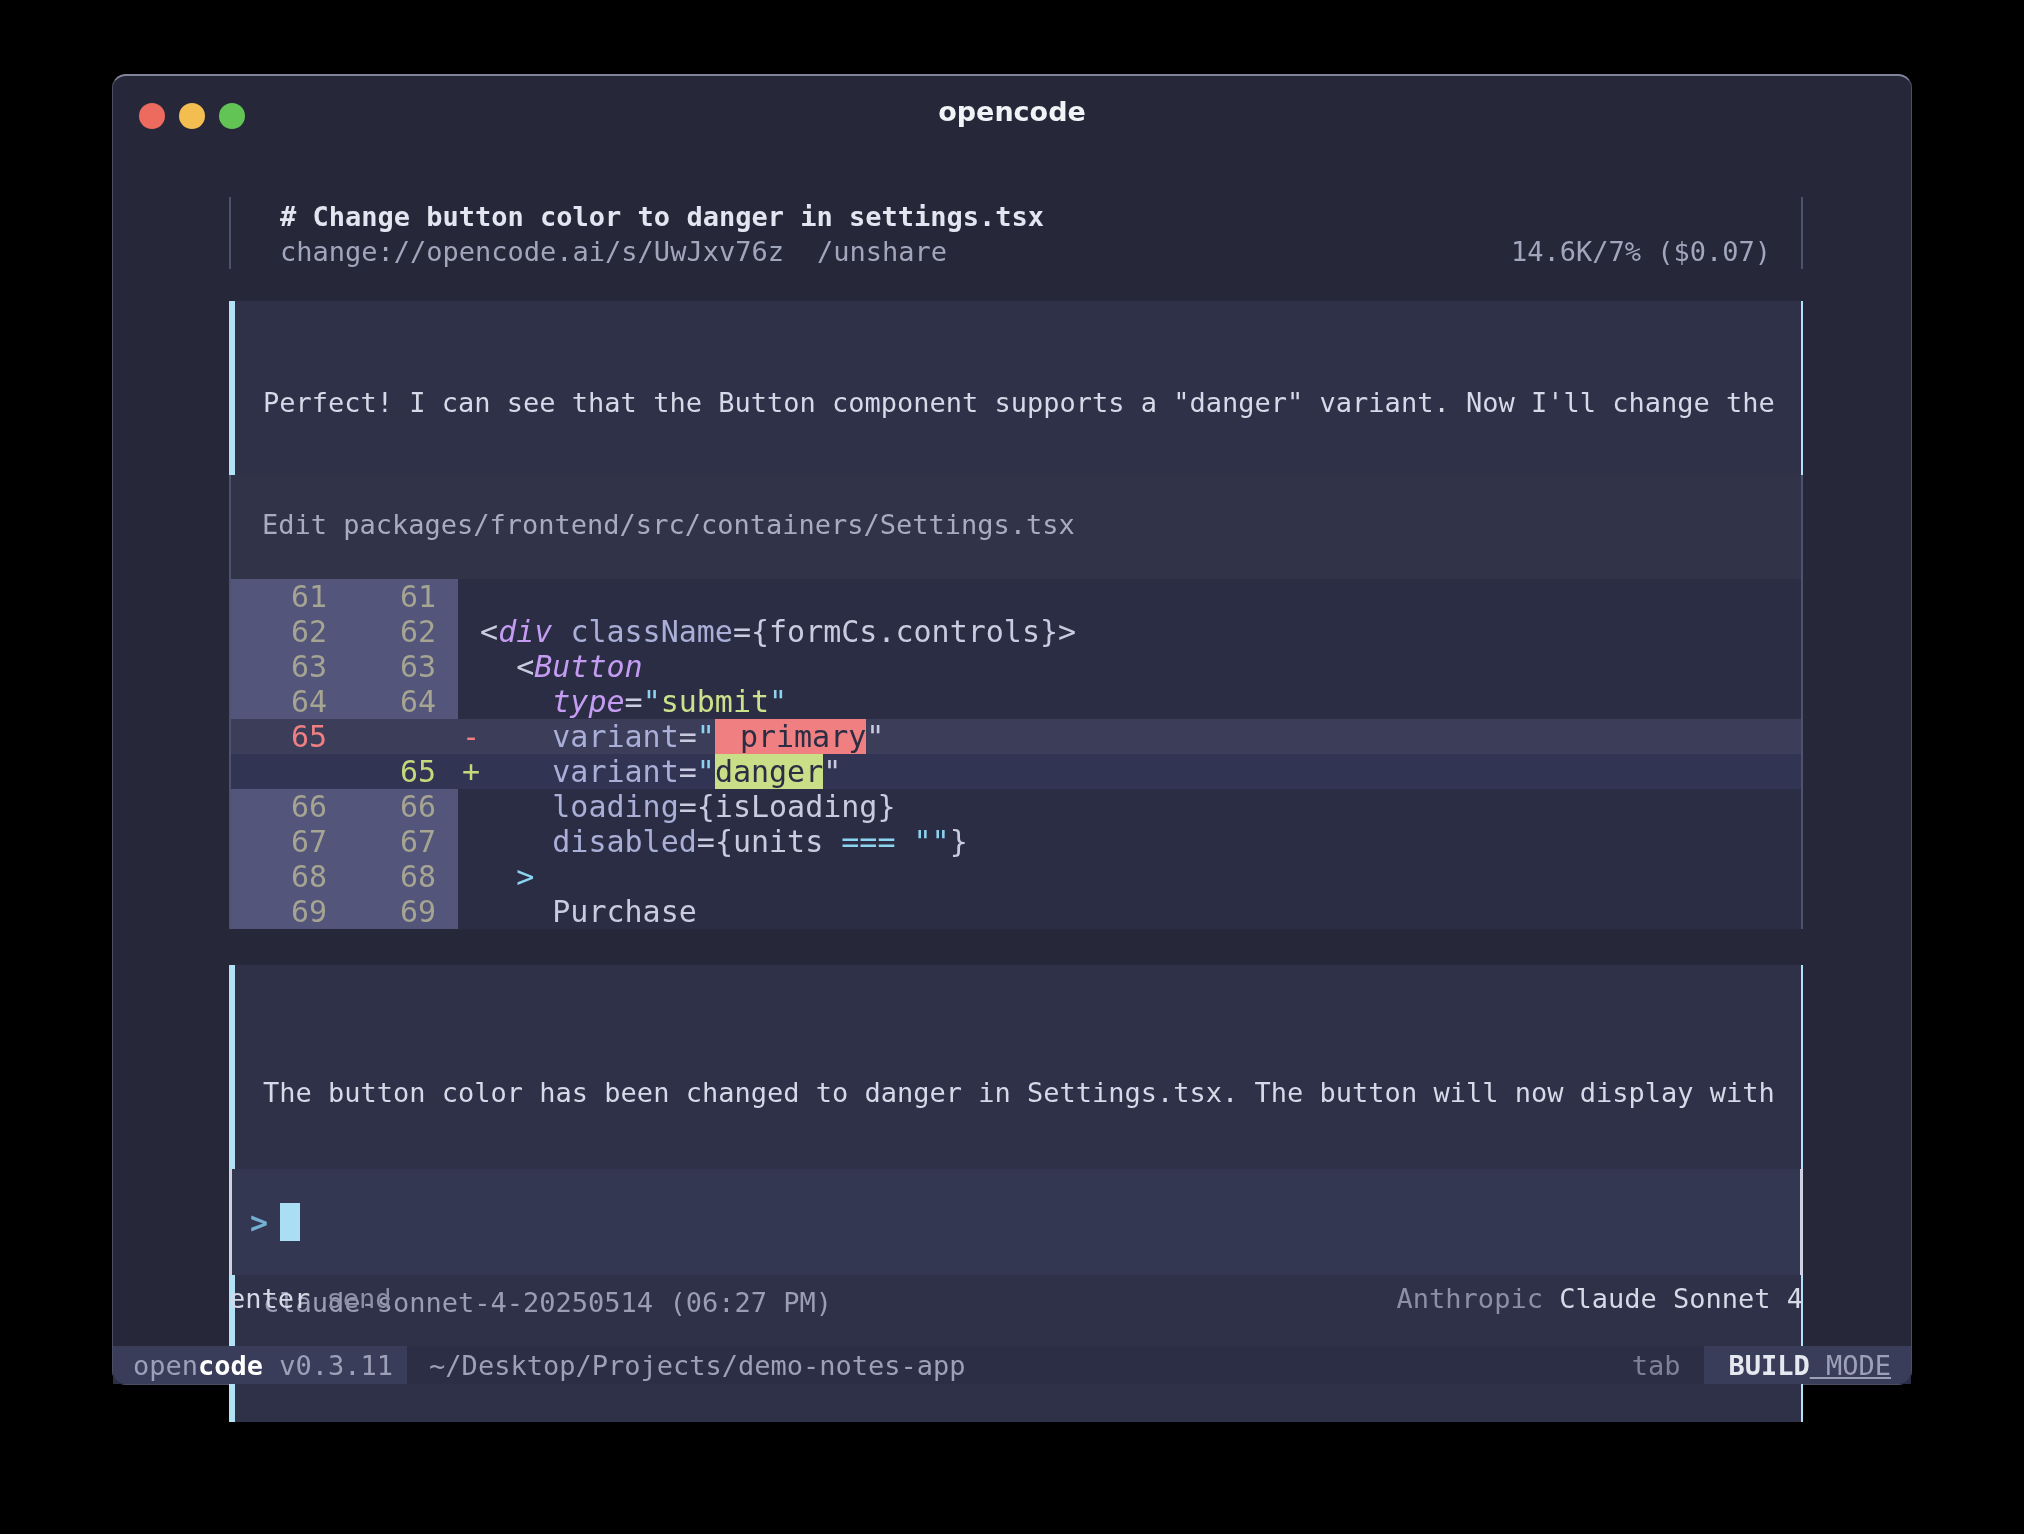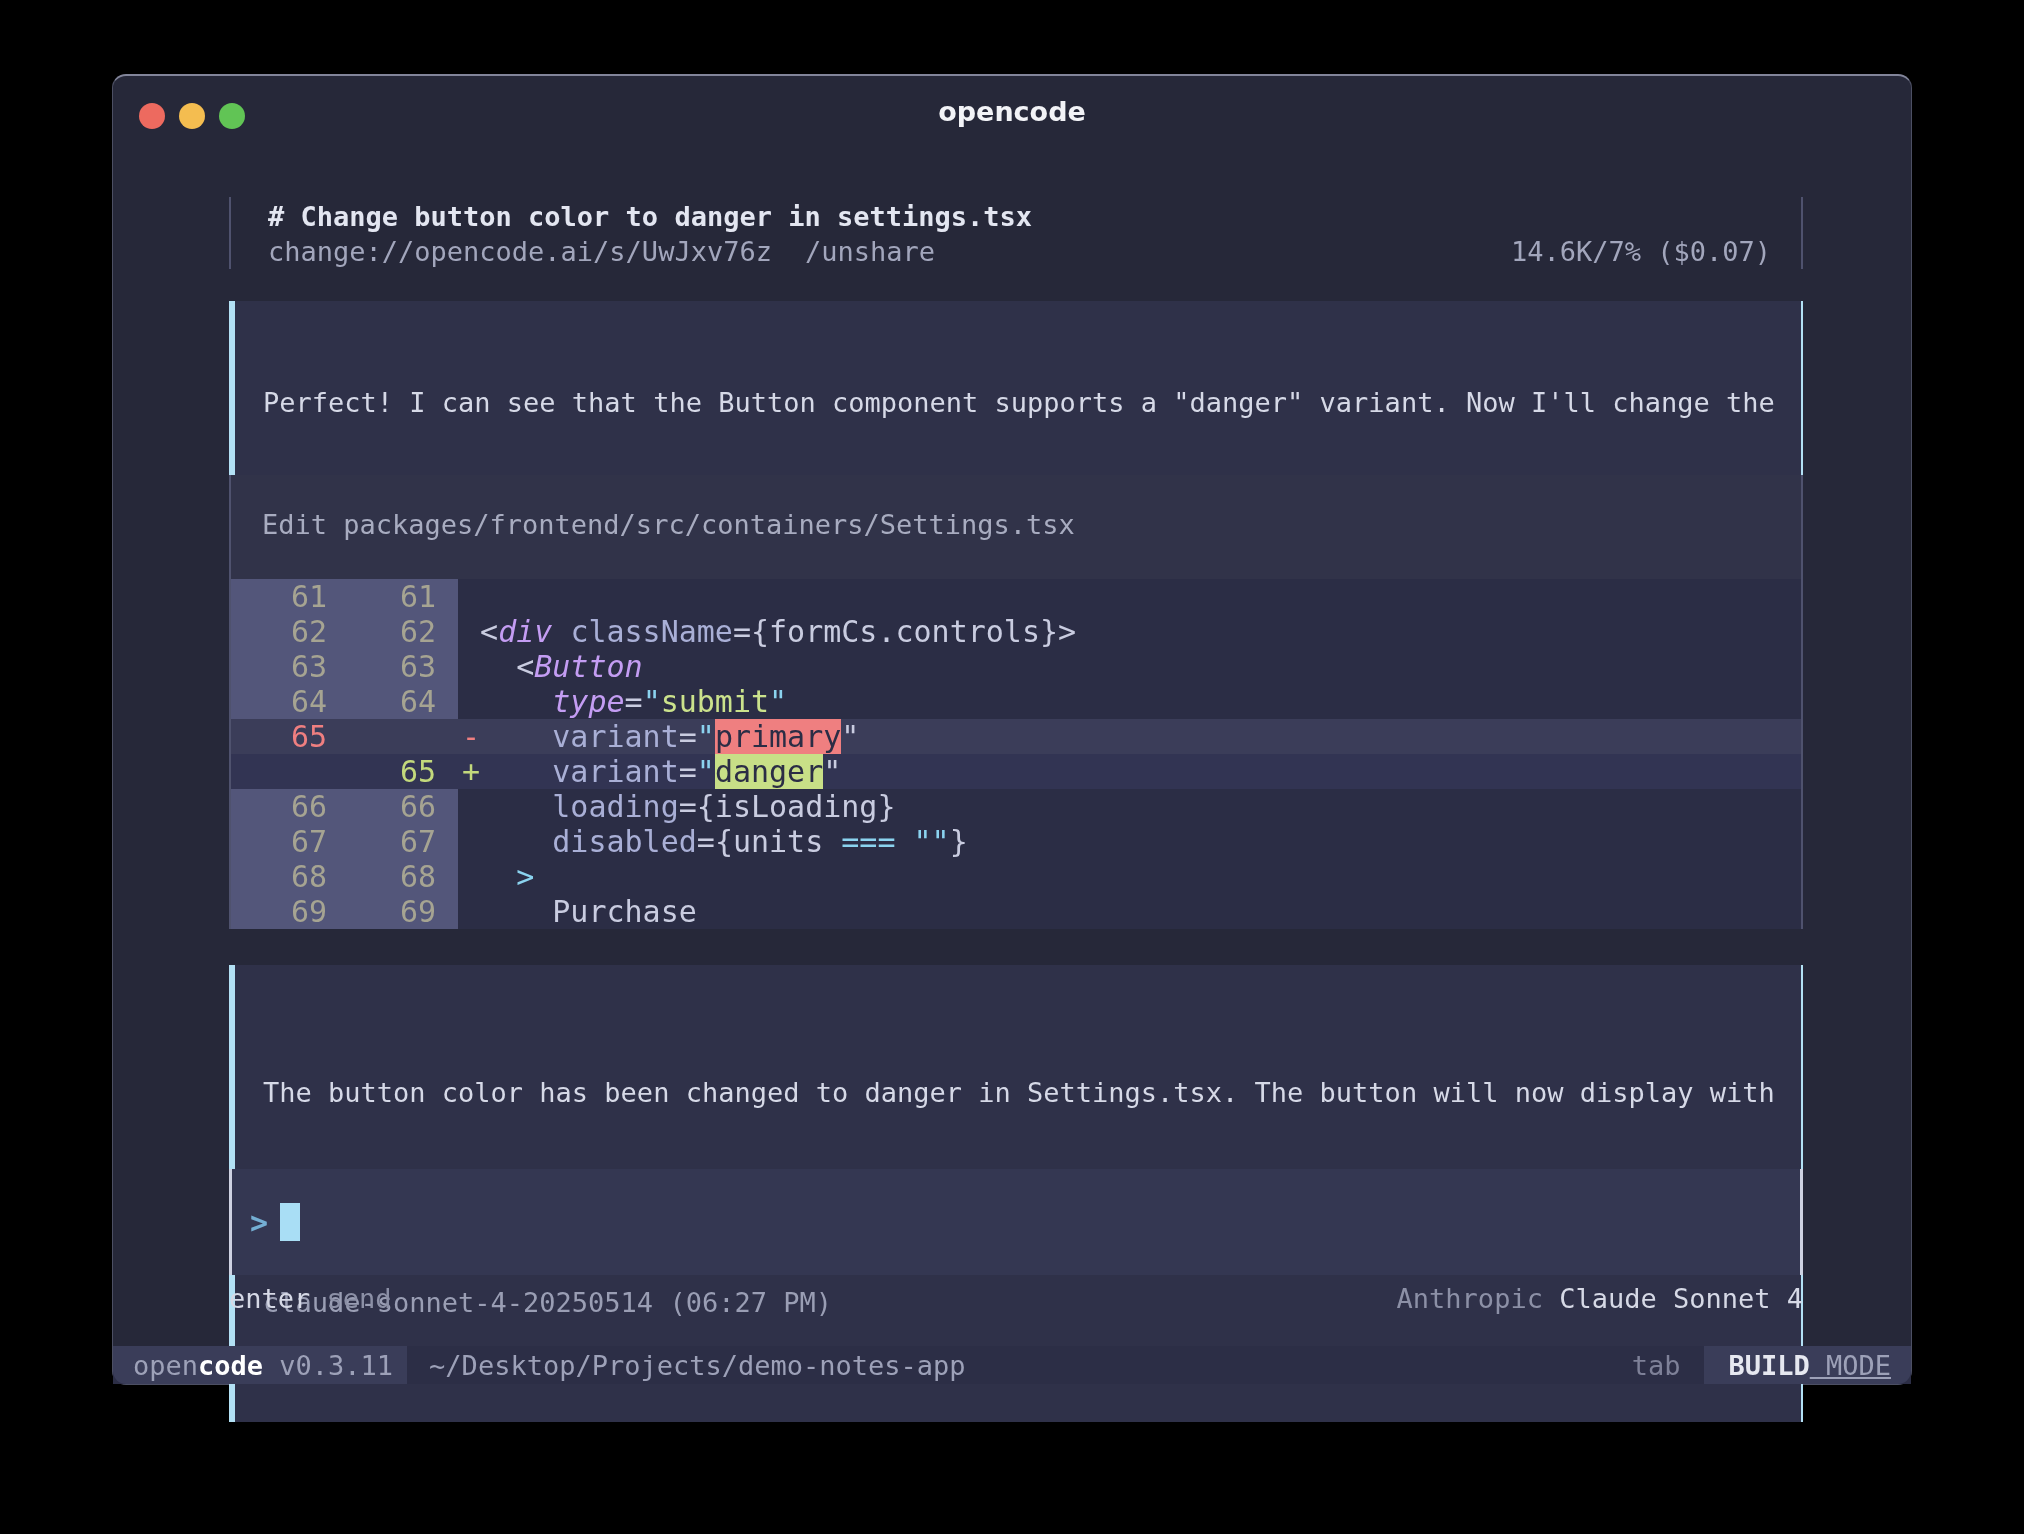--- a/index.html
+++ b/index.html
@@ -31,21 +31,21 @@
   .light.yellow{background:#f4bd50;}
   .light.green{background:#61c455;}
   .win-title{
     position:absolute;left:0;right:0;top:20px;text-align:center;
     font-family:"DejaVu Sans",sans-serif;font-weight:bold;font-size:27px;color:#f2f3f7;
   }
 
   .block{position:absolute;left:116px;width:1574px;}
 
   
-  .hdr{top:121px;border-left:2px solid var(--border-gray);border-right:2px solid var(--border-gray);padding:2px 30px 0 37px;}
+  .hdr{top:121px;border-left:2px solid var(--border-gray);border-right:2px solid var(--border-gray);padding:2px 30px 0 49px;}
   .hdr-title{font-size:27px;line-height:35px;font-weight:bold;color:#e3e6f1;white-space:pre;}
   .hdr-row{display:flex;font-size:27px;line-height:35px;color:var(--dim);white-space:pre;}
   .hdr-url{color:#a2a6bc;}
   .hdr-unshare{color:#a2a6bc;margin-left:33px;}
   .hdr-spacer{flex:1;}
   .hdr-stats{color:#a2a6bc;}
 
   
   .msg{
     background:var(--block-bg);
@@ -68,21 +68,21 @@
   .diff-row .code{flex:1;padding-left:4px;background:var(--code-bg);white-space:pre;overflow:hidden;}
   .diff-row.ctx .ln{background:var(--gutter-bg);}
   .diff-row.del{background:var(--del-bg);}
   .diff-row.add{background:var(--add-bg);}
   .diff-row.del .code,.diff-row.add .code{background:transparent;}
   .diff-row.del .ln.old{color:var(--del);}
   .diff-row.add .ln.new{color:var(--add);}
   .sg-punct{color:var(--punct);} .sg-tag{color:var(--tag);font-style:italic;} .sg-attr{color:var(--attr);}
   .sg-cyan{color:var(--cyan);} .sg-str{color:var(--str);}
   .sg-delmark{color:var(--del);} .sg-addmark{color:var(--add);}
-  .sg-delhl{background:var(--delhl-bg);color:var(--hl-text);}
+  .sg-delhl{background:var(--delhl-bg);color:var(--hl-text);padding-left:25px;}
   .sg-addhl{background:var(--addhl-bg);color:var(--hl-text);}
 
   
   .input-box{top:1093px;height:106px;background:var(--input-bg);
     border-left:3px solid var(--input-border);border-right:3px solid var(--input-border);
     display:flex;align-items:center;padding-left:18px;}
   .prompt-char{font-size:30px;color:var(--prompt);font-weight:bold;}
   .cursor{display:inline-block;width:20px;height:38px;background:var(--cursor);margin-left:12px;}
 
   

